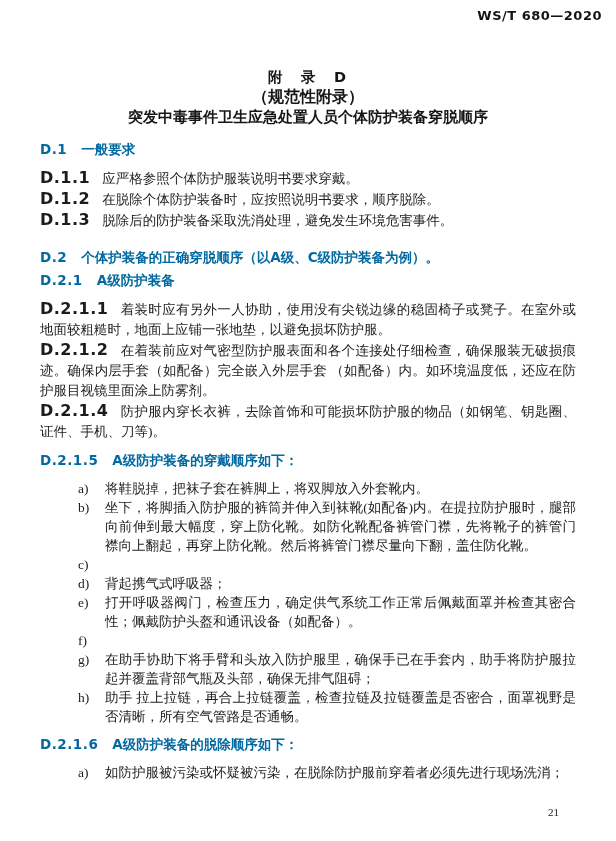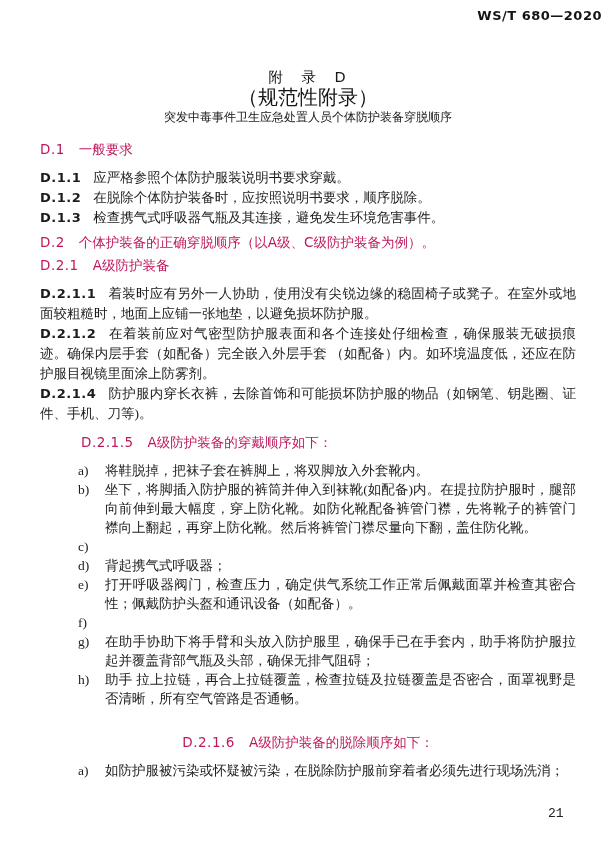--- a/index.html
+++ b/index.html
@@ -28,66 +28,66 @@
     font-weight: 700;
     font-size: 13px;
     letter-spacing: 0.5px;
     color: #141414;
   }
   
   .appendix {
     margin-top: 44px;
     text-align: center;
     font-family: "DejaVu Sans", "Liberation Sans", sans-serif;
-    font-weight: 400;
+    font-weight: 700;
     color: #161616;
   }
   .appendix .ap-label {
     font-size: 14.5px;
     line-height: 20px;
     letter-spacing: 2px;
   }
   .appendix .ap-note {
-    font-size: 20px;
+    font-size: 16px;
     line-height: 20px;
   }
   .appendix .ap-title {
-    font-size: 12px;
+    font-size: 15px;
     line-height: 20px;
   }
   
   .sec-heading {
     font-family: "DejaVu Sans", "Liberation Sans", sans-serif;
-    font-weight: 400;
+    font-weight: 700;
     font-size: 13.5px;
     line-height: 20px;
-    color: #be185d;
+    color: #0369a1;
     white-space: nowrap;
   }
   .sec-heading .sec-num {
     margin-right: 14px;
     letter-spacing: 0.5px;
   }
   .h-d1   { margin-top: 12px; }
-  .h-d2   { margin-top: 4px; }
+  .h-d2   { margin-top: 16px; }
   .h-d21  { margin-top: 3px; }
-  .h-d215 { margin-top: 8px; margin-left: 41px; }
-  .h-d216 { margin-top: 24px; text-align: center; }
+  .h-d215 { margin-top: 8px; }
+  .h-d216 { margin-top: 8px; }
   
   .clauses { margin-top: 9px; }
   .clause {
     font-size: 13.5px;
     line-height: 20px;
     text-align: justify;
     color: #1c1c1c;
   }
   .clause .clause-num {
     font-family: "DejaVu Sans", "Liberation Sans", sans-serif;
     font-weight: 700;
-    font-size: 13px;
+    font-size: 16px;
     margin-right: 12px;
     letter-spacing: 0.5px;
   }
   .clauses-tight .clause { margin: 0; }
   
   .alpha-list { margin-top: 9px; }
   .alpha-item {
     display: flex;
     padding-left: 38px;
     font-size: 13.5px;
@@ -99,23 +99,23 @@
     font-family: "Liberation Serif", "DejaVu Serif", serif;
   }
   .alpha-item .item-text {
     flex: 1 1 auto;
     text-align: justify;
   }
   .page-number {
     position: absolute;
     top: 806px;
     left: 548px;
-    font-size: 13px;
+    font-size: 11px;
     color: #222;
-    font-family: Liberation Mono, monospace;
+    font-family: Liberation Serif, serif;
   }
 </style>
 </head>
 <body>
 
 <div class="page">
 
   <div class="doc-header">WS/T 680—2020</div>
 
   <div class="content">
@@ -130,21 +130,21 @@
       <span class="sec-num">D.1</span><span>一般要求</span>
     </div>
     <div class="clauses clauses-tight">
       <div class="clause">
         <span class="clause-num">D.1.1</span><span>应严格参照个体防护服装说明书要求穿戴。</span>
       </div>
       <div class="clause">
         <span class="clause-num">D.1.2</span><span>在脱除个体防护装备时，应按照说明书要求，顺序脱除。</span>
       </div>
       <div class="clause">
-        <span class="clause-num">D.1.3</span><span>检查携气式呼吸器气瓶及其连接，避免发生环境危害事件。</span>
+        <span class="clause-num">D.1.3</span><span>脱除后的防护装备采取洗消处理，避免发生环境危害事件。</span>
       </div>
     </div>
 
     <div class="sec-heading h-d2">
       <span class="sec-num">D.2</span><span>个体护装备的正确穿脱顺序（以A级、C级防护装备为例）。</span>
     </div>
 
     <div class="sec-heading h-d21">
       <span class="sec-num">D.2.1</span><span>A级防护装备</span>
     </div>

